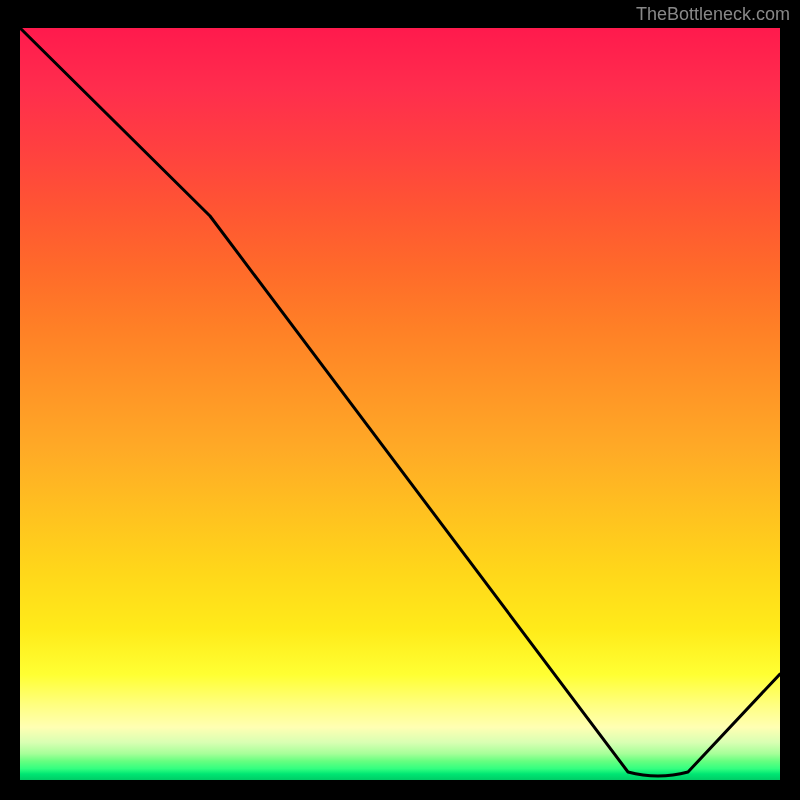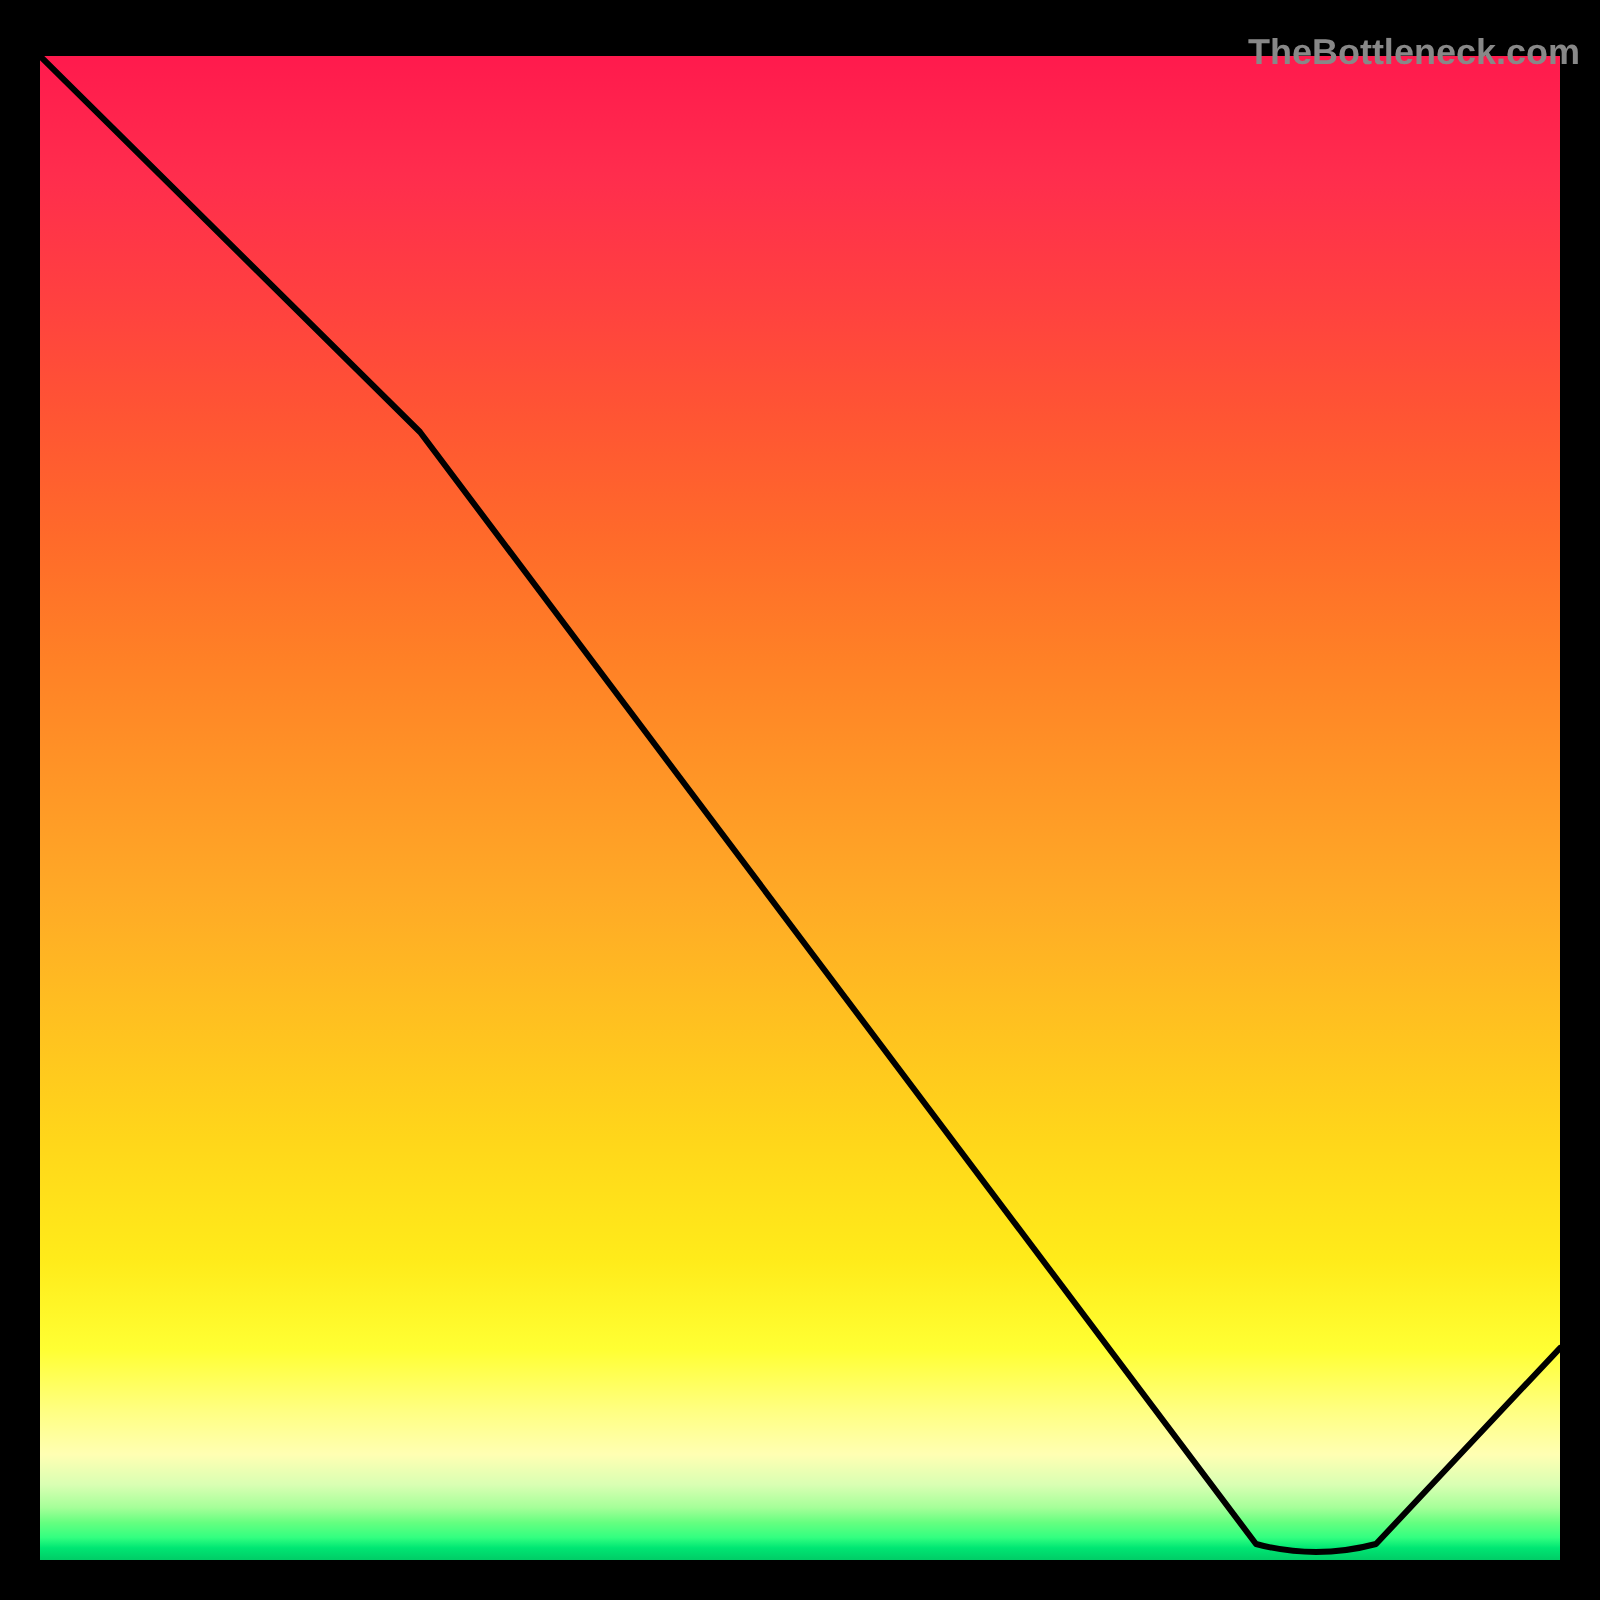--- a/index.html
+++ b/index.html
@@ -1,17 +1,17 @@
 <!DOCTYPE html>
 <html><head>
 <meta charset="utf-8">
 <style>
   * { margin: 0; padding: 0; box-sizing: border-box; }
   body { width: 800px; height: 800px; background: #000; position: relative; font-family: Arial, sans-serif; }
-  .watermark { position: absolute; top: 4px; right: 10px; color: #888; font-size: 18px; font-weight: bold; z-index: 10; margin-top: 12px; }
+  .watermark { position: absolute; top: 4px; right: 10px; color: #888; font-size: 18px; font-weight: normal; z-index: 10; }
   .chart-container { position: absolute; top: 28px; left: 20px; width: 760px; height: 752px; background: #000; }
   .plot-area { position: absolute; top: 0; left: 0; width: 760px; height: 752px; }
   .gradient-bg {
     position: absolute;
     top: 0; left: 0; right: 0; bottom: 0;
     background: linear-gradient(to bottom,
       #ff1a4d 0%,
       #ff2d4d 8%,
       #ff4040 16%,
       #ff5533 24%,

